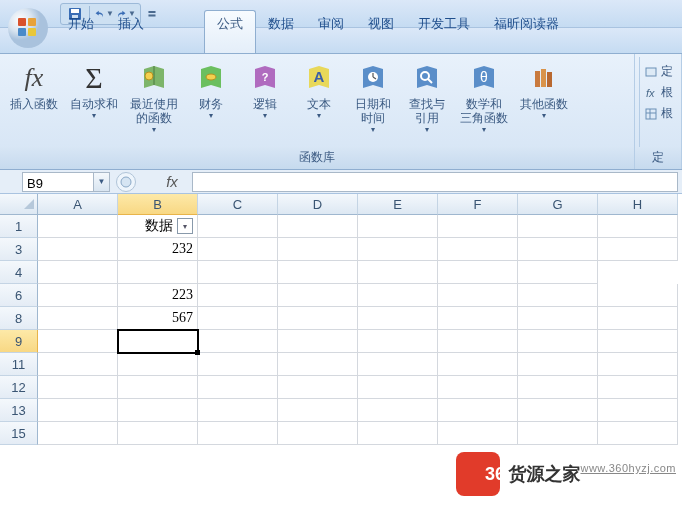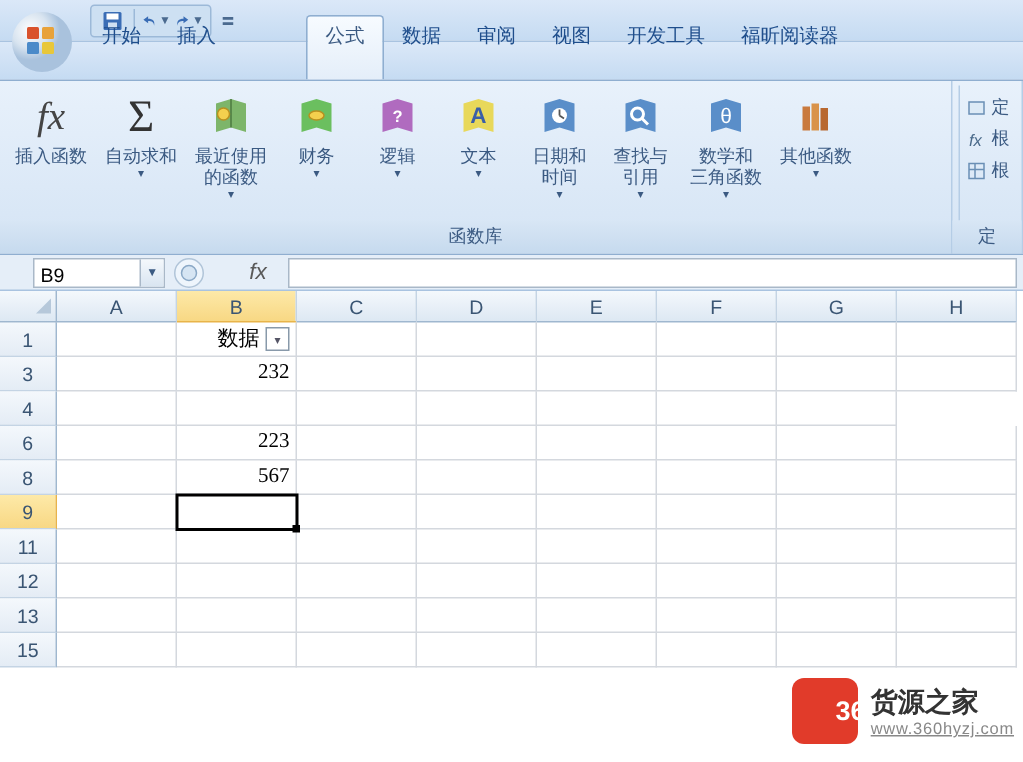--- a/index.html
+++ b/index.html
@@ -51,21 +51,21 @@
 .rowhdr { width: 38px; background: linear-gradient(#f4f8fc, #e4ecf5); border-right: 1px solid #9fb7cf; border-bottom: 1px solid #c4d4e4; display: flex; align-items: center; justify-content: center; color: #3a5573; font-size: 13px; }
 .rowhdr.sel { background: linear-gradient(#fde9a8, #f8d884); border-right-color:#e8b44a;}
 .cell { width: 80px; border-right: 1px solid #d4d8de; border-bottom: 1px solid #d4d8de; display: flex; align-items: center; justify-content: flex-end; padding: 0 4px; font-size: 14px; color: #000; font-family: SimSun, serif; position:relative; }
 .cell.selected { outline: 2px solid #000; outline-offset: -1px; z-index: 2; }
 .cell.selected::after{ content:""; position:absolute; right:-3px; bottom:-3px; width:5px; height:5px; background:#000; }
 .filter-btn { width:16px; height:16px; background:#fff; border:1px solid #8899aa; display:flex; align-items:center; justify-content:center; margin-left:4px; font-size:8px; color:#556; }
 
 
 .wm { position: absolute; right: 6px; bottom: 12px; display: flex; align-items: center; gap: 8px; }
 .wm-badge { width: 44px; height: 44px; background: #e13b2a; border-radius: 8px; color: #fff; font-weight: bold; font-size: 18px; display: flex; align-items: center; justify-content: center; padding-left: 43px; }
-.wm-txt { display:flex; flex-direction:column; }
+.wm-txt { display:flex; flex-direction:row; }
 .wm-txt .t1 { font-size: 18px; color: #333; font-weight: bold; }
 .wm-txt .t2 { font-size: 11px; color: #888; letter-spacing: 0.5px; text-decoration: underline; }
 </style>
 </head>
 <body>
 
 <div class="office-btn">
 <svg viewBox="0 0 44 44">
       <circle cx="22" cy="22" r="20" fill="url(#og)"></circle>
       <defs>

